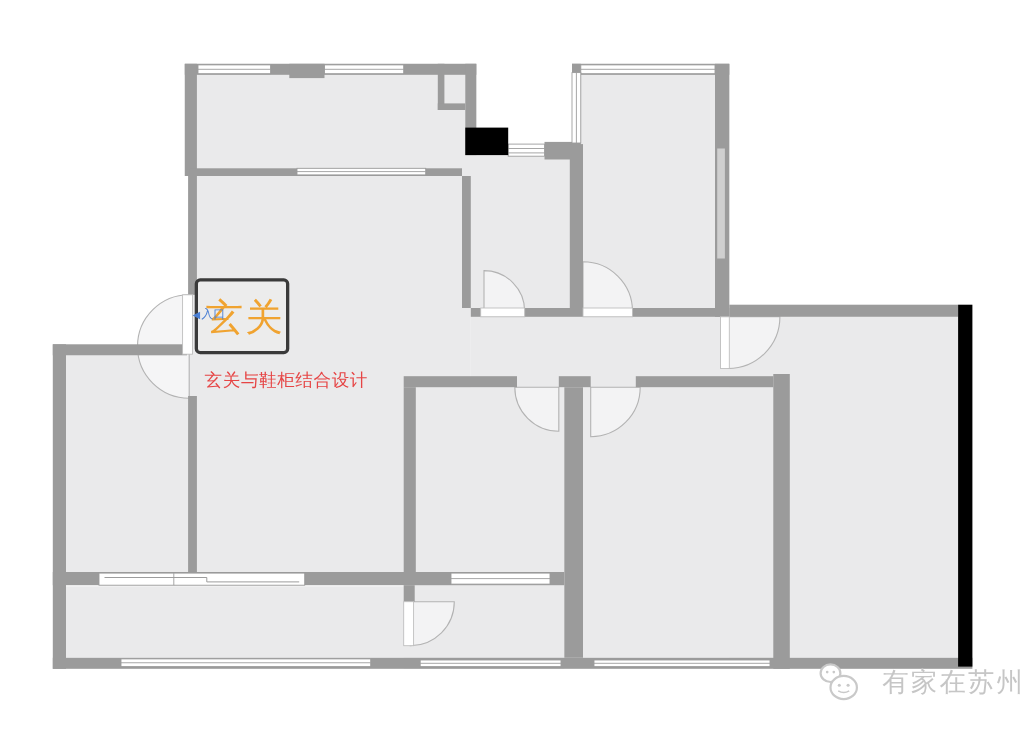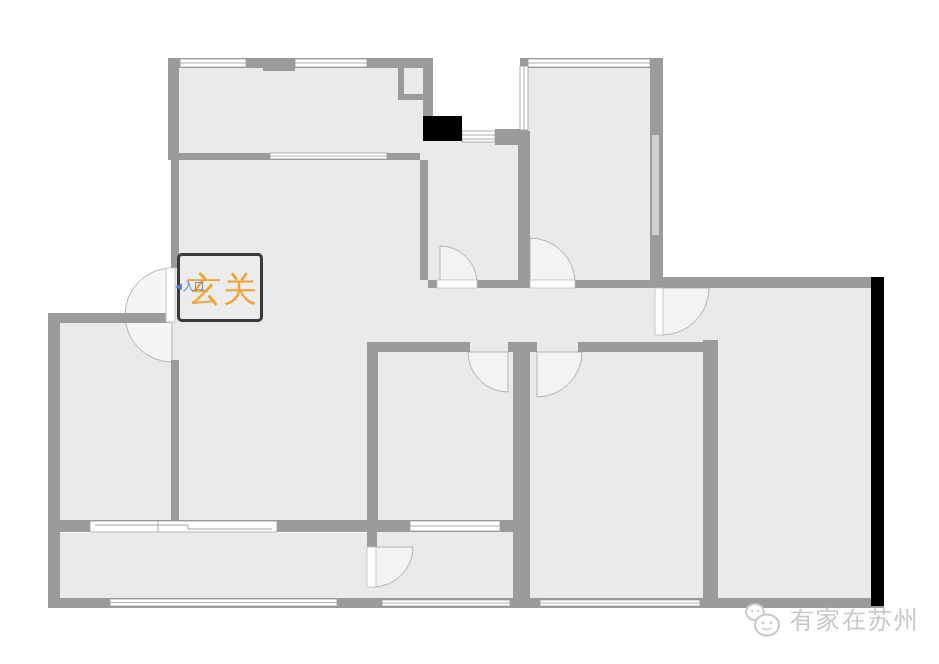--- a/index.html
+++ b/index.html
@@ -23,21 +23,21 @@
     color:#4a7fd4;font-size:11px;line-height:1;white-space:nowrap;z-index:5;
   }
   .entrance-marker .tri{font-size:9px;margin-right:1px;color:#4a7fd4;}
   
   .annotation{
     left:186px;top:336px;color:#e64545;font-size:16px;line-height:21px;
     font-weight:500;letter-spacing:0.5px;white-space:nowrap;
   }
   
   .watermark{
-    left:740px;top:600px;display:flex;align-items:center;gap:4px;
+    left:740px;top:600px;display:flex;align-items:center;gap:16px;
   }
   .watermark .wm-text{
     color:#c6c6c6;font-size:24px;letter-spacing:2px;white-space:nowrap;
     text-shadow:0 0 1px #ffffff;
   }
 </style>
 </head>
 <body>
 
 <div id="stage">
@@ -173,20 +173,21 @@
   <div class="overlay entry-box">
     <span class="label">玄关</span>
   </div>
 
   <div class="overlay entrance-marker">
     <span class="tri">◀</span>
     <span>入口</span>
   </div>
 
   <div class="overlay annotation">
+    <div>玄关与鞋柜结合设计</div>
   </div>
 
   <div class="overlay watermark">
     <svg width="46" height="40" viewBox="0 0 46 40">
       <ellipse cx="15" cy="12" rx="9" ry="8" fill="#ffffff" stroke="#c9c9c9" stroke-width="2"></ellipse>
       <circle cx="12" cy="11" r="1.2" fill="#c9c9c9"></circle>
       <circle cx="18" cy="11" r="1.2" fill="#c9c9c9"></circle>
       <ellipse cx="27" cy="25" rx="12" ry="10.5" fill="#ffffff" stroke="#c9c9c9" stroke-width="2"></ellipse>
       <circle cx="23" cy="23" r="1.4" fill="#c9c9c9"></circle>
       <circle cx="31" cy="23" r="1.4" fill="#c9c9c9"></circle>

